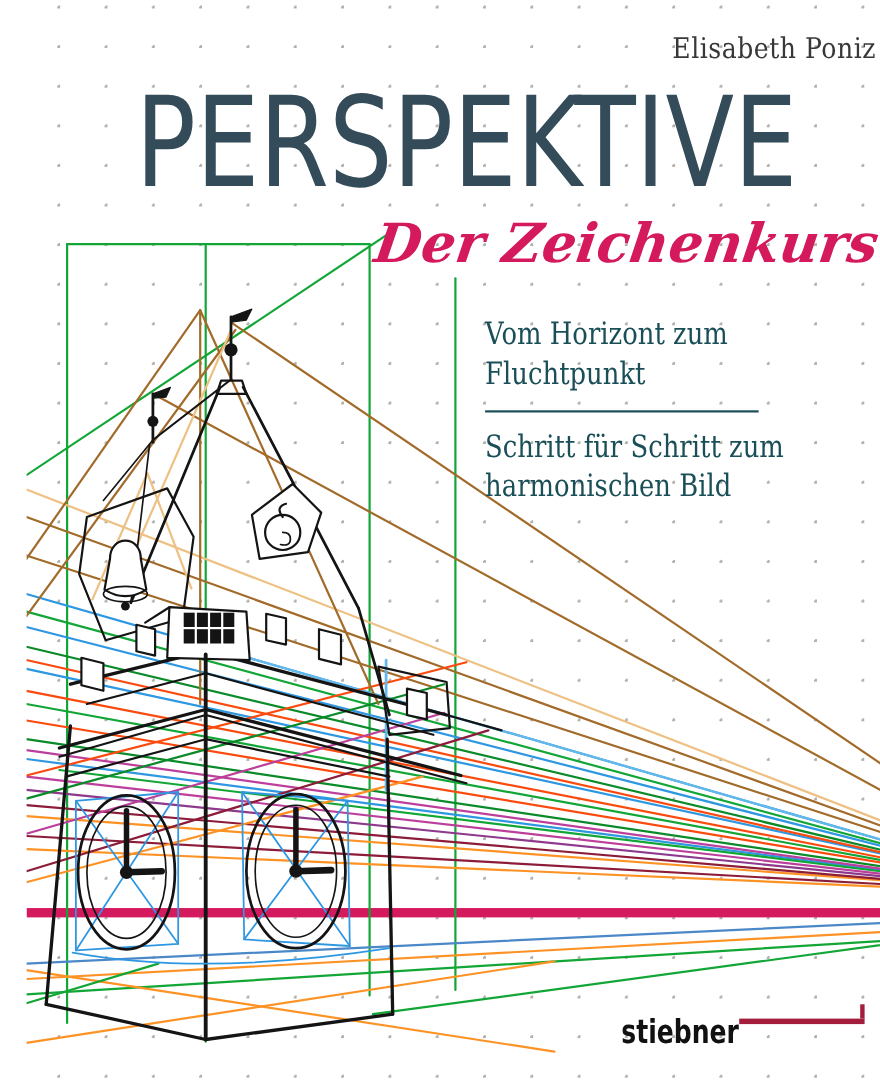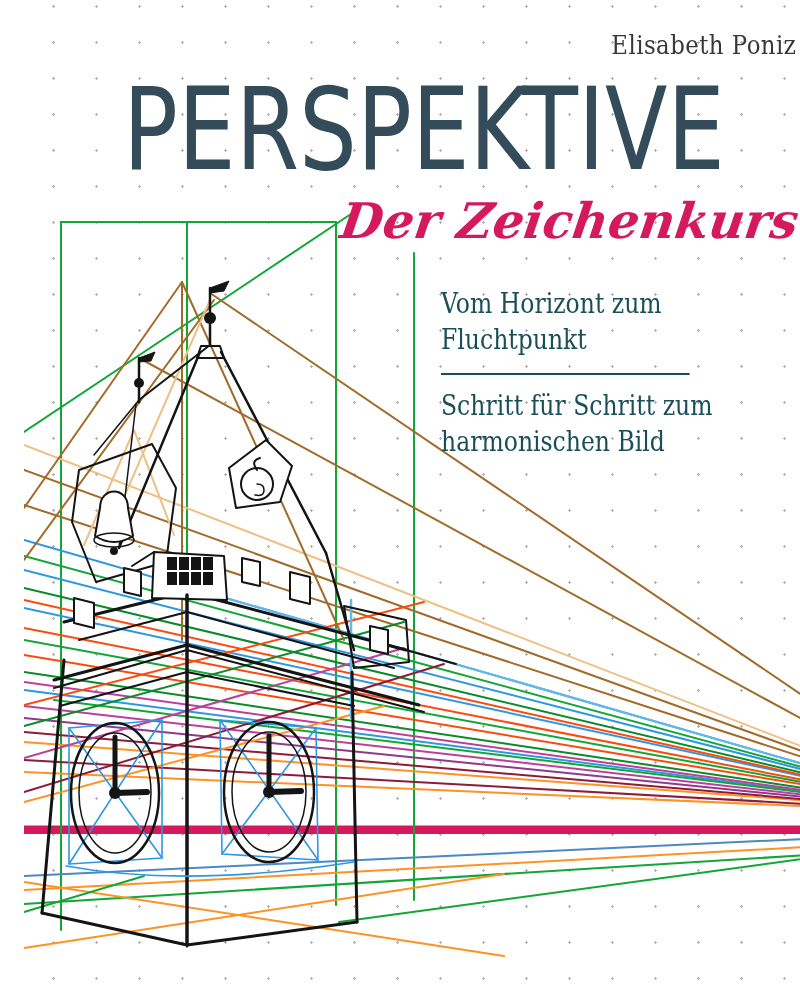--- a/index.html
+++ b/index.html
@@ -232,14 +232,18 @@
   <div class="script">Der Zeichenkurs</div>
 
   <div class="taglines">
     <div>Vom Horizont zum</div>
     <div>Fluchtpunkt</div>
     <div class="tagline-divider"></div>
     <div>Schritt für Schritt zum</div>
     <div>harmonischen Bild</div>
   </div>
 
+  <div class="publisher">
+    <span class="publisher-word">stiebner</span>
+    <div class="publisher-rule"></div>
+  </div>
 
 </div>
 
 </body></html>

